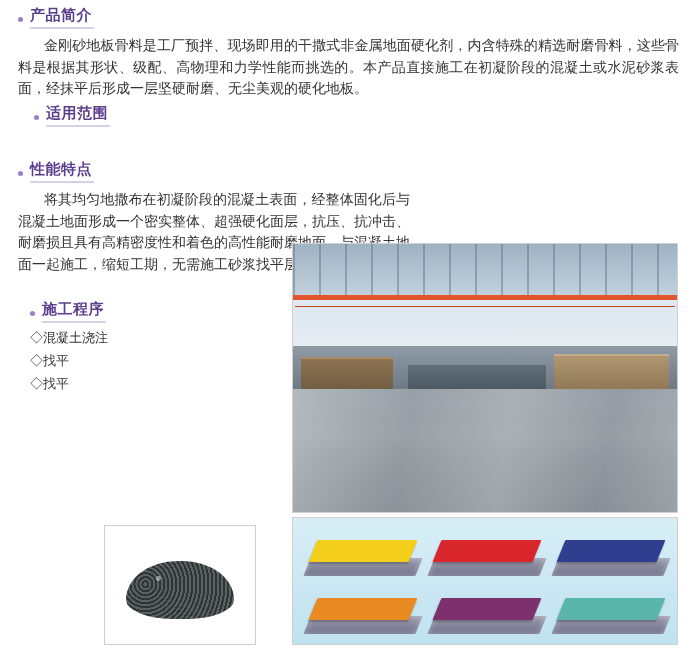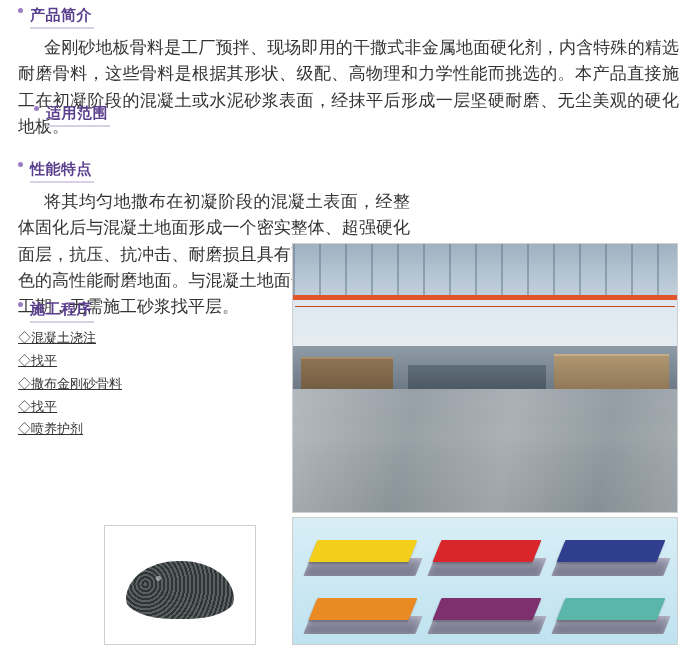--- a/index.html
+++ b/index.html
@@ -17,21 +17,21 @@
   }
   .page {
     position: relative;
     width: 691px;
     height: 669px;
   }
 
   
   .section-head {
     display: flex;
-    align-items: flex-start;
+    align-items: center;
     gap: 7px;
     margin: 0 0 6px 18px;
   }
   .bullet-dot {
     width: 5px;
     height: 5px;
     background: #9b7fc4;
     border-radius: 50%;
     flex: 0 0 auto;
     transform: translateY(2px);
@@ -41,46 +41,46 @@
     font-weight: bold;
     color: #5b3f8f;
     letter-spacing: 0.5px;
     line-height: 1.2;
     border-bottom: 2px solid #d9d0e8;
     padding: 0 2px 3px 0;
   }
 
   
   .body-text {
-    font-size: 17px;
+    font-size: 14px;
     line-height: 1.55;
     color: #333333;
     margin: 0 12px 0 18px;
     text-align: justify;
   }
   .indent {
     text-indent: 26px;
   }
 
   .list-line {
     font-size: 13px;
     line-height: 1.45;
     color: #333333;
     margin: 0 0 0 18px;
   }
 
   
   #intro-block { position: absolute; left: 0; top: 6px; width: 691px; }
   #scope-block { position: absolute; left: 16px; top: 104px; width: 691px; }
   #feature-block { position: absolute; left: 0; top: 160px; width: 400px; }
-  #procedure-block { position: absolute; left: 0; top: 300px; width: 300px; }
+  #procedure-block { position: absolute; left: 12px; top: 300px; width: 300px; }
 
   #feature-block .body-text { margin-right: 0; width: 392px; }
 
-  .proc-list { margin-top: 3px; text-decoration: underline; }
+  .proc-list { margin-top: 3px; }
   .proc-list .list-line { margin-bottom: 4px; }
 
   
   .photo-main {
     position: absolute;
     left: 292px;
     top: 243px;
     width: 384px;
     height: 268px;
     border: 1px solid #cfcfcf;
@@ -229,23 +229,21 @@
   </div>
 
   <div id="procedure-block">
     <div class="section-head">
       <span class="bullet-dot"></span>
       <span class="section-title">施工程序</span>
     </div>
     <div class="proc-list">
       <div class="list-line">◇混凝土浇注</div>
       <div class="list-line">◇找平</div>
-      <div class="list-line">◇撒布金刚砂骨料</div>
       <div class="list-line">◇找平</div>
-      <div class="list-line">◇喷养护剂</div>
     </div>
   </div>
 
   <div class="photo-main">
     <div class="wh-sky"></div>
     <div class="wh-roof"></div>
     <div class="wh-beams"></div>
     <div class="wh-truss"></div>
     <div class="wh-back"></div>
     <div class="wh-crates-l"></div>

